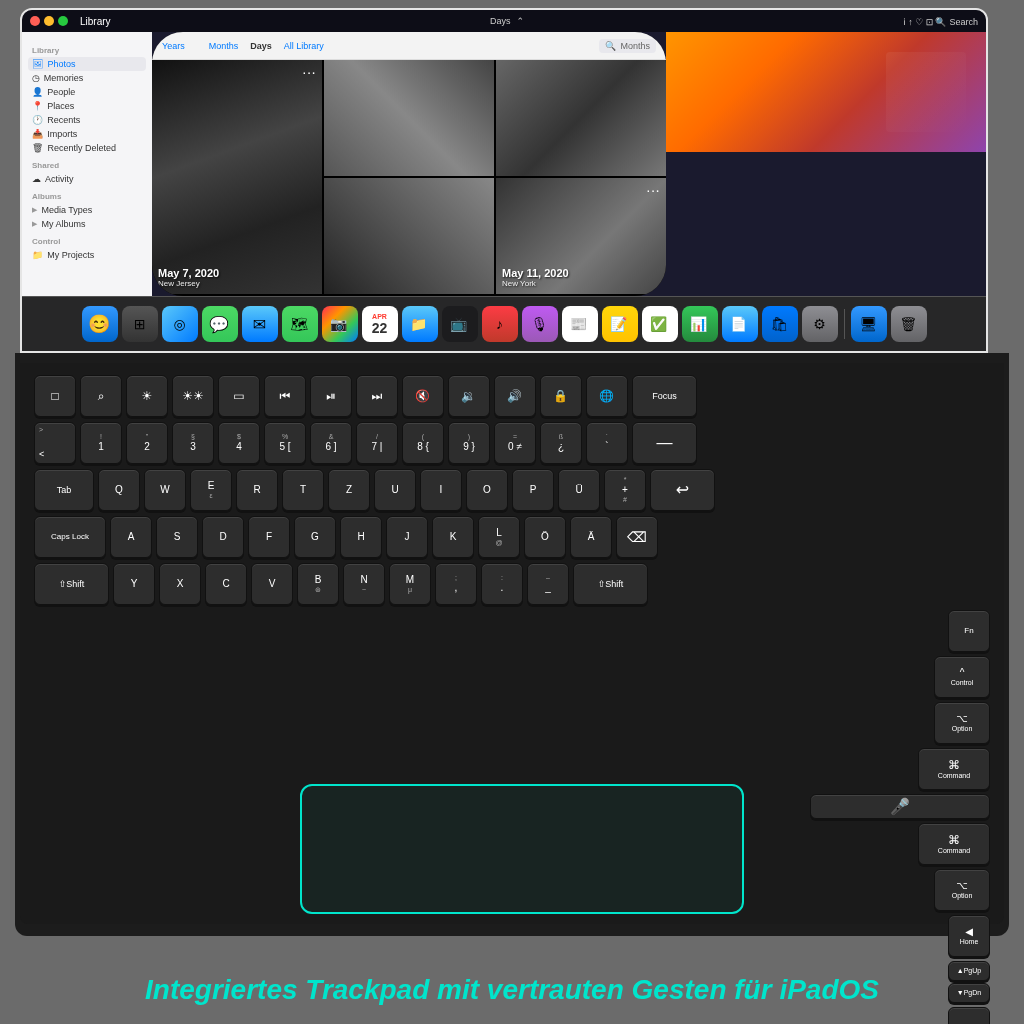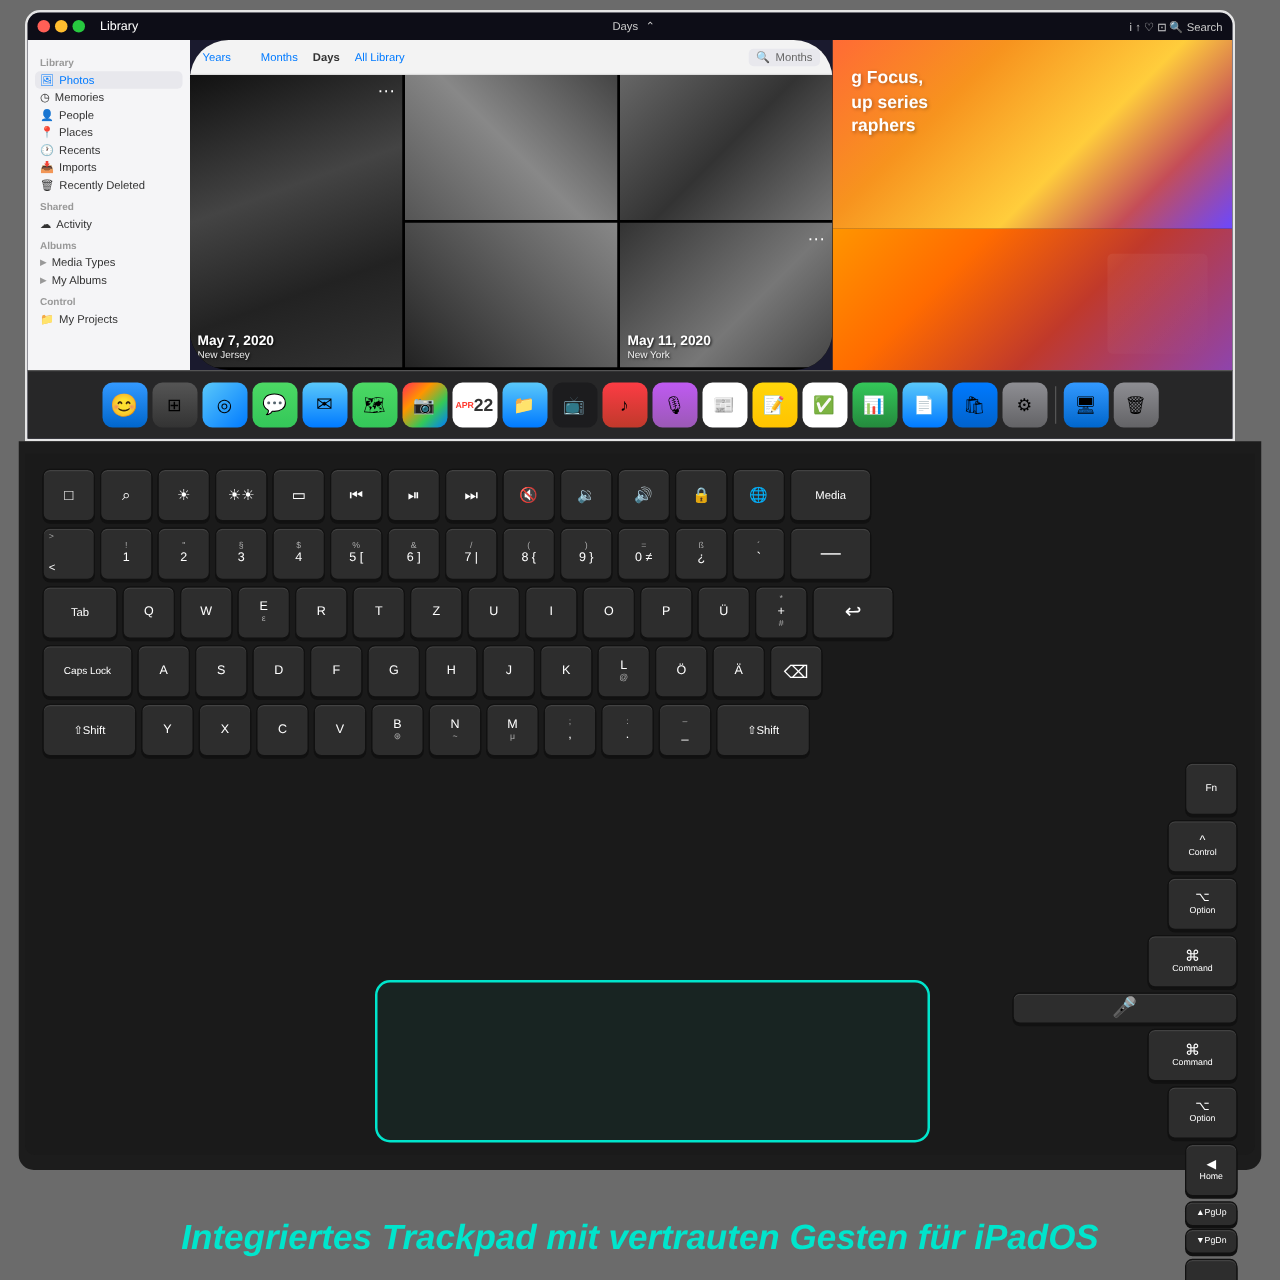--- a/index.html
+++ b/index.html
@@ -467,44 +467,37 @@
           </div>
           <div class="photo-cell photo-cell-6">
             <div style="width:100%;height:100%;background:linear-gradient(45deg,#555 0%,#222 50%,#666 100%);"></div>
 
           </div>
         </div>
       </div>
 
       <div class="right-panel">
 
-        <div class="magazine-area">
-          <div class="magazine-text">
-            <span>g Focus,</span>
-            <span>up series</span>
-            <span>raphers</span>
-          </div>
-        </div>
 
 
         <div class="macos-desktop">
           <div style="width:80px;height:80px;background:linear-gradient(135deg,#fff3 0%,#fff0 100%);border-radius:4px;position:absolute;right:20px;top:20px;opacity:0.3;"></div>
         </div>
       </div>
     </div>
 
     <div class="dock">
       <div class="dock-icon dock-icon-finder">😊</div>
       <div class="dock-icon dock-icon-launchpad" style="background:linear-gradient(180deg,#555 0%,#333 100%);font-size:14px;">⊞</div>
       <div class="dock-icon" style="background:linear-gradient(135deg,#5ac8fa,#007aff);font-size:14px;">◎</div>
       <div class="dock-icon" style="background:linear-gradient(180deg,#4cd964,#34c759);font-size:16px;">💬</div>
       <div class="dock-icon" style="background:linear-gradient(180deg,#5ac8fa,#007aff);font-size:16px;">✉</div>
       <div class="dock-icon" style="background:linear-gradient(180deg,#4cd964,#34c759);font-size:14px;">🗺</div>
       <div class="dock-icon" style="background:linear-gradient(135deg,#ff2d55,#ff9500,#34c759,#007aff);font-size:14px;">📷</div>
-      <div class="dock-icon" style="background:#fff;color:#333;font-size:10px;font-weight:700;flex-direction:row;gap:0;">
+      <div class="dock-icon" style="background:#fff;color:#333;font-size:10px;font-weight:700;flex-direction:column;gap:0;">
         <span style="font-size:7px;color:#ff3b30;font-weight:700;">APR</span>
         <span style="font-size:14px;color:#333;font-weight:700;">22</span>
       </div>
       <div class="dock-icon" style="background:linear-gradient(180deg,#5ac8fa,#007aff);font-size:14px;">📁</div>
       <div class="dock-icon" style="background:#1c1c1e;font-size:14px;">📺</div>
       <div class="dock-icon" style="background:linear-gradient(180deg,#fc3c44,#c0392b);font-size:14px;">♪</div>
       <div class="dock-icon" style="background:linear-gradient(180deg,#bf5af2,#9b59b6);font-size:14px;">🎙</div>
       <div class="dock-icon" style="background:#fff;font-size:14px;color:#333;">📰</div>
       <div class="dock-icon" style="background:linear-gradient(180deg,#ffd60a,#ffc300);font-size:14px;">📝</div>
       <div class="dock-icon" style="background:#fff;font-size:14px;">✅</div>
@@ -557,21 +550,21 @@
     <div class="key">
         <span class="key-icon">🔊</span>
       </div>
     <div class="key">
         <span class="key-icon">🔒</span>
       </div>
     <div class="key">
         <span class="key-icon">🌐</span>
       </div>
     <div class="key key-delete">
-        <span>Media</span>
+        <span>Focus</span>
       </div>
   </div>
 
   <div class="key-row">
     <div class="key">
       <span class="top-label">&gt;</span>
       <span class="bot-label">&lt;</span>
     </div>
     <div class="key">
       <span class="secondary">!</span>

